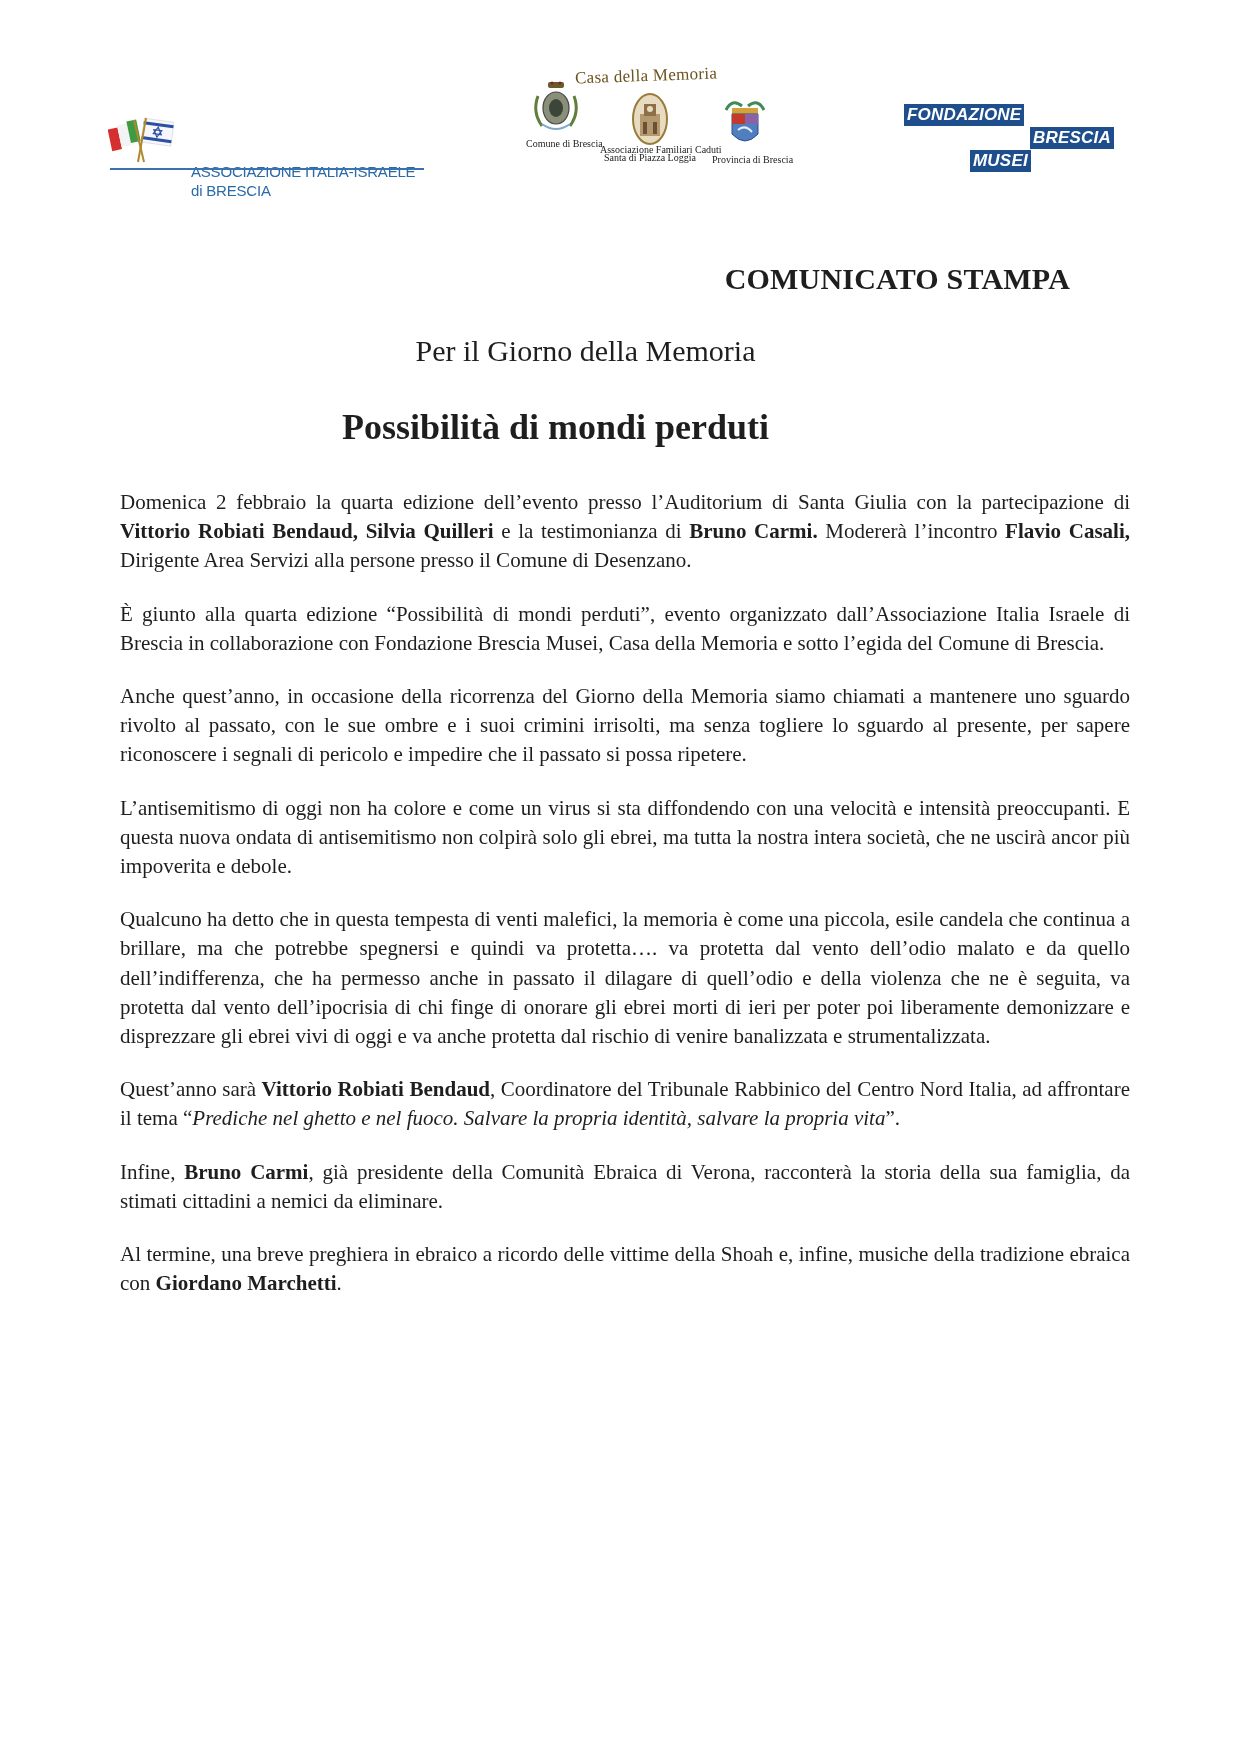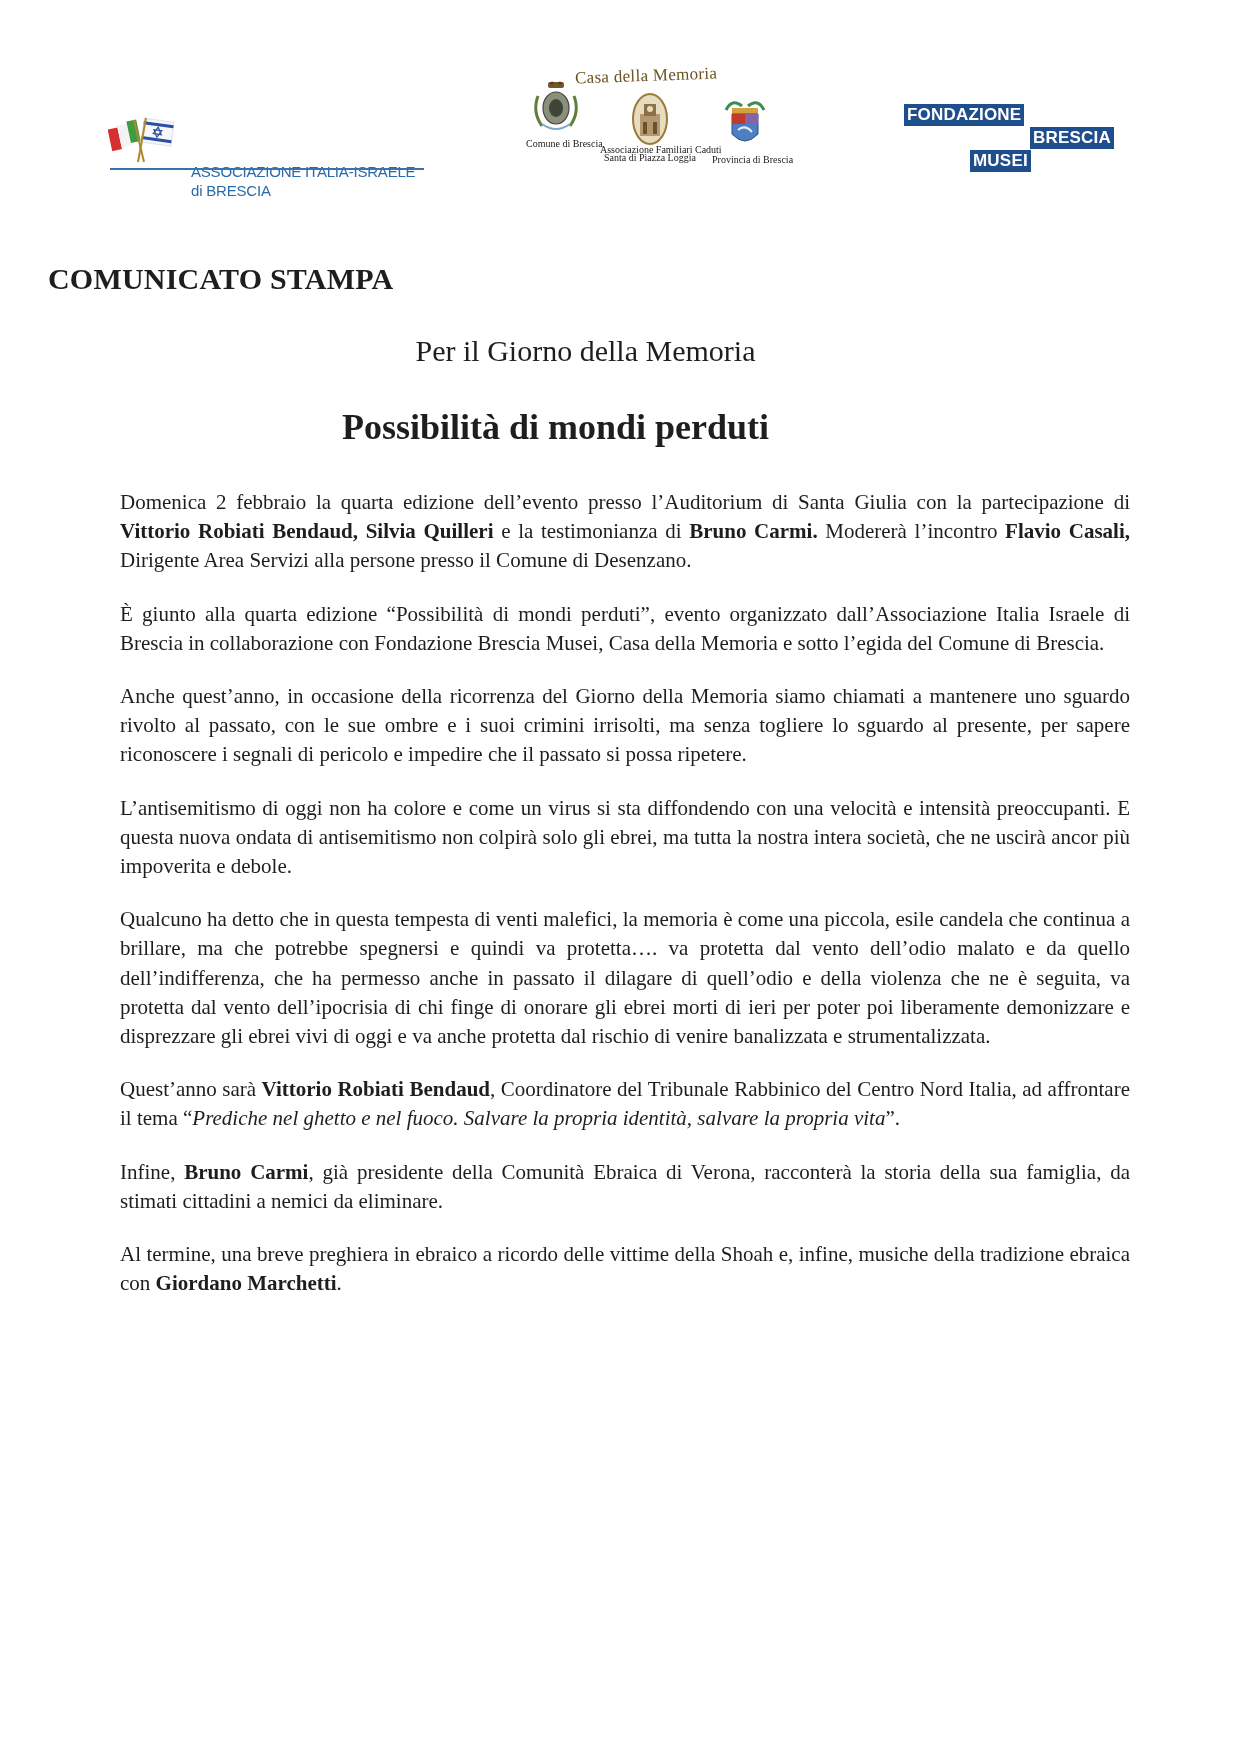--- a/index.html
+++ b/index.html
@@ -12,28 +12,28 @@
   .logo-left .underline { position: absolute; left: 2px; top: 56px; width: 314px; height: 2px; background: #3b72ad; }
 
   .logo-mid { position: absolute; left: 520px; top: 66px; width: 270px; height: 100px; }
   .logo-mid .casa-title { position: absolute; left: 55px; top: 0; font-family: "Liberation Serif", serif; font-size: 17px; color: #6b5320; transform: rotate(-2deg); letter-spacing: 0.3px; }
   .emblem { position: absolute; }
   .emblem .cap { font-family: "Liberation Serif", serif; font-size: 10px; color: #222; text-align: center; line-height: 8px; white-space: nowrap; }
   .em-comune { left: 6px; top: 14px; width: 60px; }
   .em-assoc { left: 80px; top: 26px; width: 100px; }
   .em-prov { left: 192px; top: 30px; width: 66px; }
 
-  .logo-right { position: absolute; left: 904px; top: 104px; width: 230px; height: 76px; }
+  .logo-right { position: absolute; left: 904px; top: 104px; width: 230px; height: 76px; font-style: italic; }
   .fbm-box { position: absolute; background: #1f4e8c; color: #ffffff; font-family: "Liberation Sans", sans-serif; font-weight: bold; font-size: 17px; line-height: 22px; padding: 0 3px; letter-spacing: 0.2px; }
   .fbm-1 { left: 0; top: 0; }
   .fbm-2 { left: 126px; top: 23px; }
   .fbm-3 { left: 66px; top: 46px; }
 
   
-  .h-comunicato { position: absolute; left: 0; width: 1070px; top: 262px; text-align: left; font-size: 30px; font-weight: bold; letter-spacing: 0.2px; padding-left: 48px; }
+  .h-comunicato { position: absolute; left: 0; width: 1070px; top: 262px; text-align: right; font-size: 30px; font-weight: bold; letter-spacing: 0.2px; }
   .h-sub { position: absolute; left: 0; width: 1171px; top: 334px; text-align: center; font-size: 30px; }
   .h-title { position: absolute; left: 0; width: 1111px; top: 406px; text-align: center; font-size: 36px; font-weight: bold; }
 
   
   .body { position: absolute; left: 120px; top: 488px; width: 1010px; font-size: 21px; line-height: 29.2px; text-align: justify; }
   .body p { margin: 0 0 24px 0; }
   .body b { font-weight: bold; }
   .body i { font-style: italic; }
 </style>
 </head>

